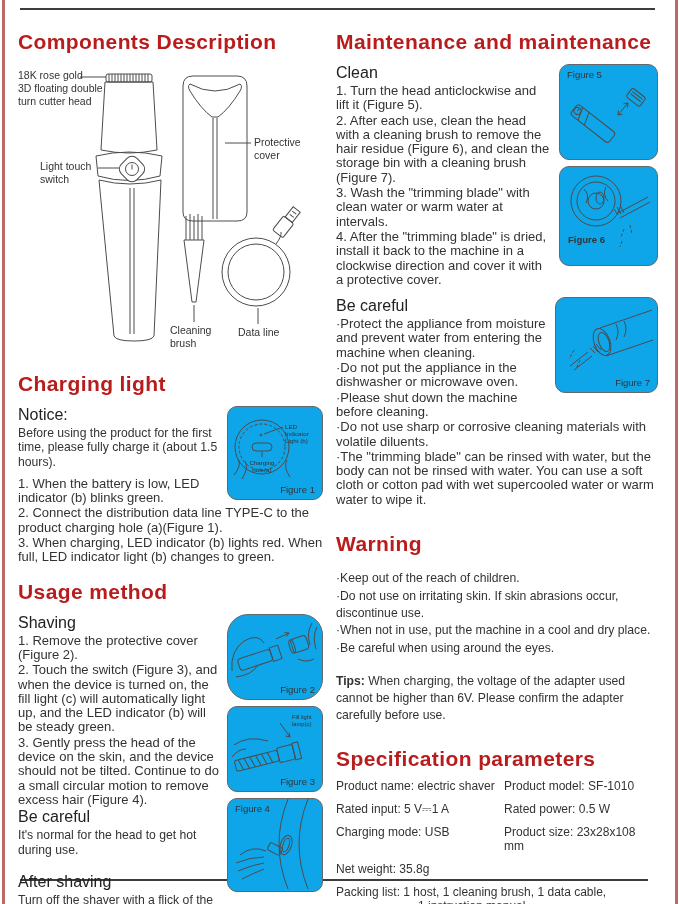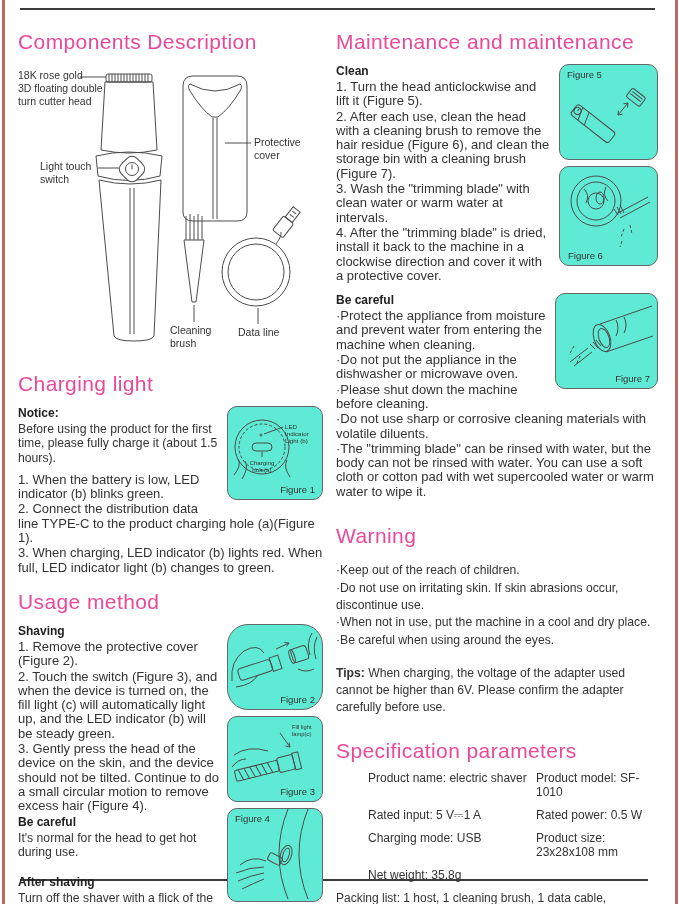--- a/index.html
+++ b/index.html
@@ -3,44 +3,44 @@
 <meta charset="utf-8">
 <style>
   html,body{margin:0;padding:0;background:#fff;}
   #page{position:relative;width:679px;height:904px;background:#ffffff;overflow:hidden;
         font-family:"Liberation Sans",sans-serif;color:#333;}
   .red-edge{position:absolute;top:0;bottom:0;width:3px;background:#bc6b64;}
   .rule{position:absolute;height:2px;background:#3d3d3d;}
   .col{position:absolute;top:30px;}
   #col-left{left:18px;width:305px;}
   #col-right{left:336px;width:322px;}
-  h1{font-size:21px;font-weight:normal;letter-spacing:.4px;margin:0 0 10px 0;color:#ec4899;}
-  .subhead{font-size:12px;font-weight:bold;color:#222;margin:8px 0 2px 0;}
+  h1{font-size:21px;font-weight:bold;letter-spacing:.4px;margin:0 0 10px 0;color:#b91c1c;}
+  .subhead{font-size:16px;font-weight:normal;color:#222;margin:8px 0 2px 0;}
   .body-text{font-size:12.2px;line-height:14.3px;}
   .step{font-size:13px;line-height:14.3px;margin:0 0 1px 0;}
   .gap8{height:8px;}
   
   #diagram{position:relative;height:302px;}
   .dlabel{position:absolute;font-size:10.5px;line-height:13px;color:#333;}
   
-  .figbox{float:right;clear:right;border:1px solid #666;border-radius:10px;background:#5eead4;
+  .figbox{float:right;clear:right;border:1px solid #666;border-radius:10px;background:#0ea5e9;
           position:relative;margin:0 0 6px 8px;}
   .figcap{position:absolute;font-size:9.5px;color:#333;}
   .cap-br{right:7px;bottom:4px;}
-  .cap-bl{left:8px;bottom:4px;}
+  .cap-bl{left:8px;bottom:20px;font-weight:bold;}
   .cap-tl{left:7px;top:4px;}
   svg{display:block;}
   svg text{font-family:"Liberation Sans",sans-serif;}
   
   .witem{font-size:12.2px;line-height:16.8px;margin:0 0 1px 0;}
   .tips{font-size:12.2px;line-height:16.8px;margin-top:16px;}
   .tips b{font-weight:bold;}
   
   .spec-row{display:flex;margin-bottom:9px;font-size:12px;}
-  .spec-row .c1{width:168px;margin-left:32px;}
+  .spec-row .c1{width:168px;}
   .spec-row .c2{flex:1;}
   .packing{font-size:12px;margin-bottom:10px;}
   .packing .l2{padding-left:82px;}
   .clear{clear:both;}
 </style>
 </head>
 <body>
 
 <div id="page">
   <div class="red-edge" style="left:2px;"></div>

